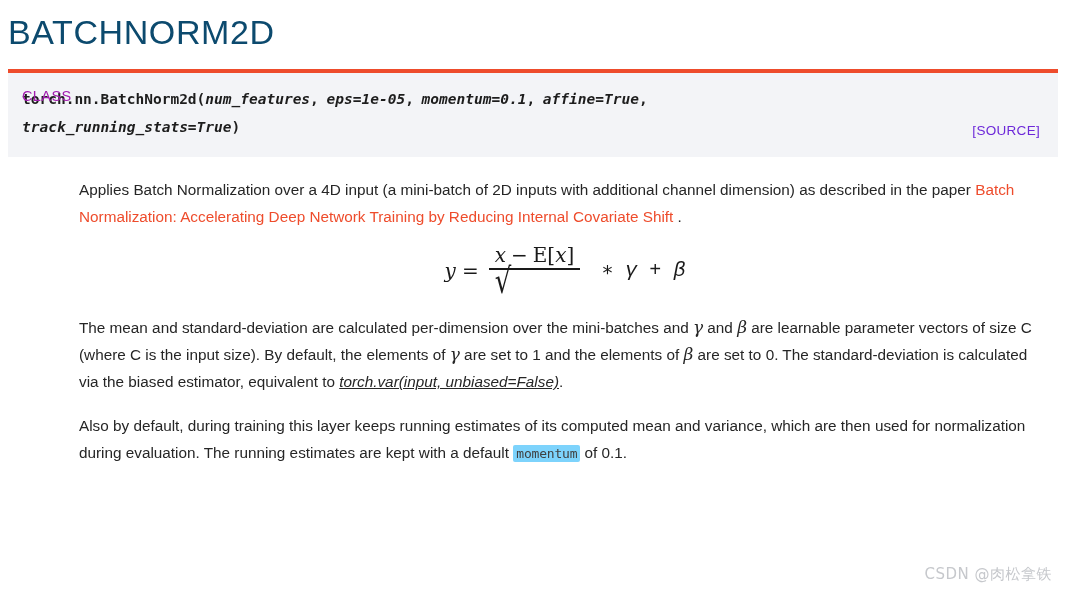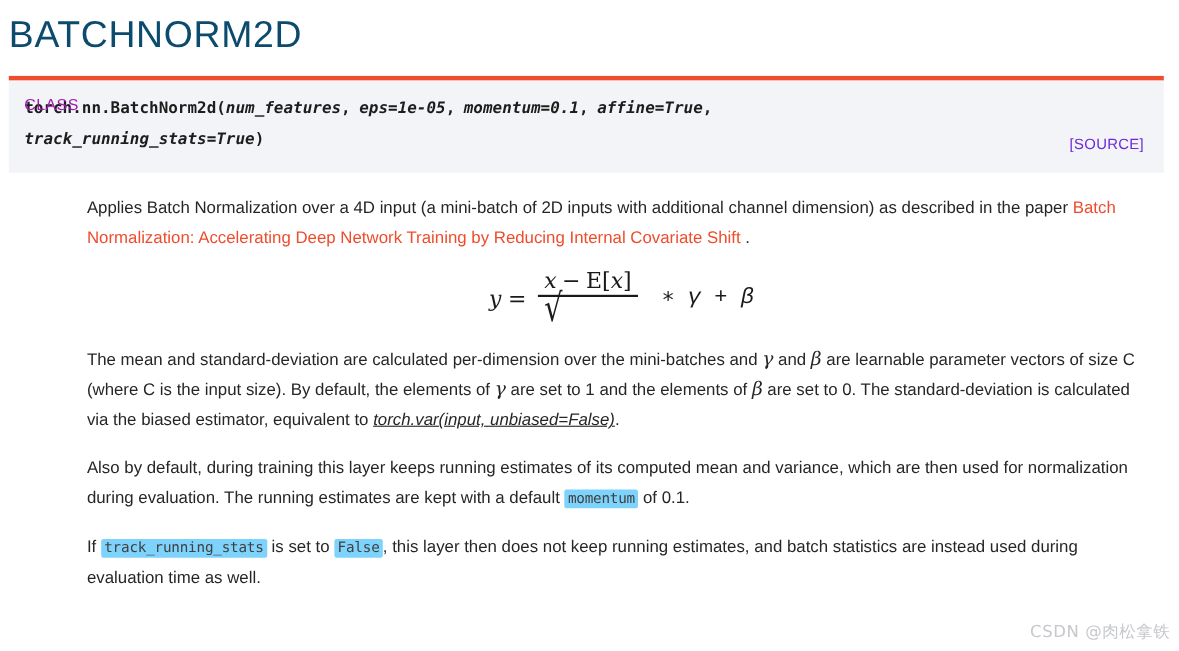--- a/index.html
+++ b/index.html
@@ -172,21 +172,21 @@
     white-space: nowrap;
   }
   .formula .it { font-style: italic; }
   .formula .up { font-style: normal; }
   .formula .op { font-style: normal; margin: 0 5px; }
   .formula .tail { margin-left: 21px; white-space: nowrap; font-family: Liberation Mono, monospace; }
 
   
   .watermark {
     position: absolute;
-    right: 8px;
+    right: 20px;
     bottom: 8px;
     font-family: "DejaVu Sans", sans-serif;
     font-size: 15px;
     color: #c6c8cc;
     letter-spacing: 0.5px;
     white-space: nowrap;
   }
 </style>
 </head>
 <body>
@@ -223,17 +223,16 @@
   </div>
 
   <p class="para"><span>The mean and standard-deviation are calculated per-dimension over the mini-batches and </span><span class="greek">γ</span><span> and </span><span class="greek">β</span><span> are learnable parameter vectors of size C (where C is the input size). By default, the elements of </span><span class="greek">γ</span><span> are set to 1 and the elements of </span><span class="greek">β</span><span> are set to 0. The standard-deviation is calculated via the biased estimator, equivalent to </span><em class="ital">torch.var(input, unbiased=False)</em><span>.</span></p>
 
   <div class="gap"></div>
 
   <p class="para"><span>Also by default, during training this layer keeps running estimates of its computed mean and variance, which are then used for normalization during evaluation. The running estimates are kept with a default </span><code class="inline">momentum</code><span> of 0.1.</span></p>
 
   <div class="gap"></div>
 
-  <p class="para"><span>If </span><code class="inline">track_running_stats</code><span> is set to </span><code class="inline">False</code><span>, this layer then does not keep running estimates, and batch statistics are instead used during evaluation time as well.</span></p>
 
 </div>
 
 <div class="watermark">CSDN @肉松拿铁</div>
 
 </body></html>

